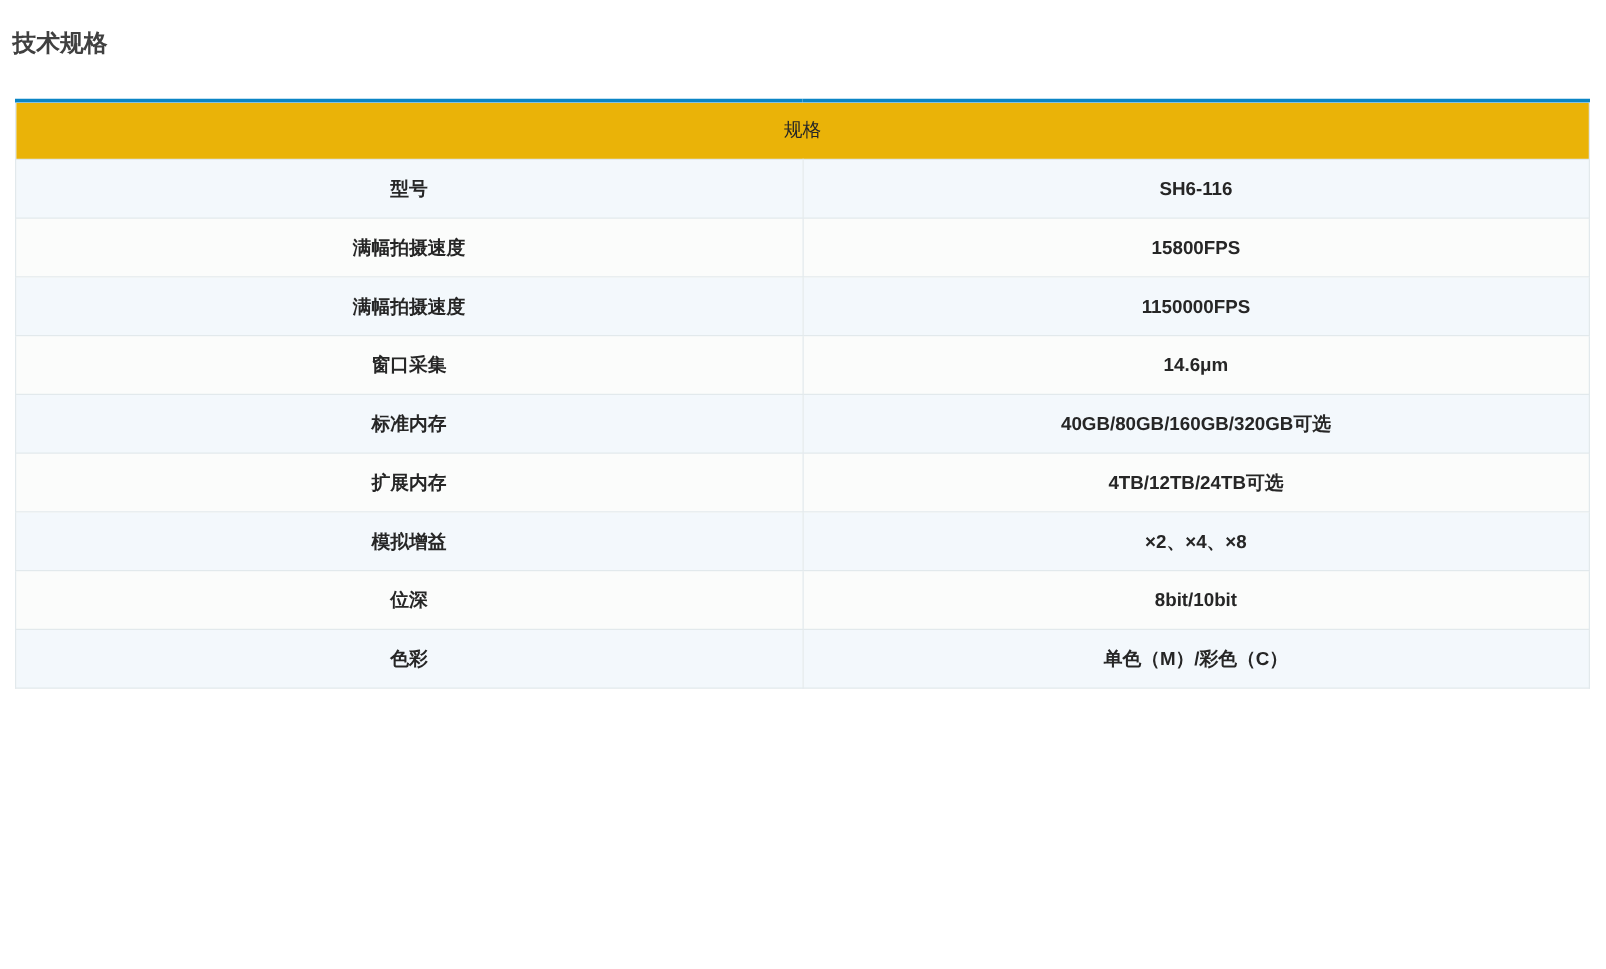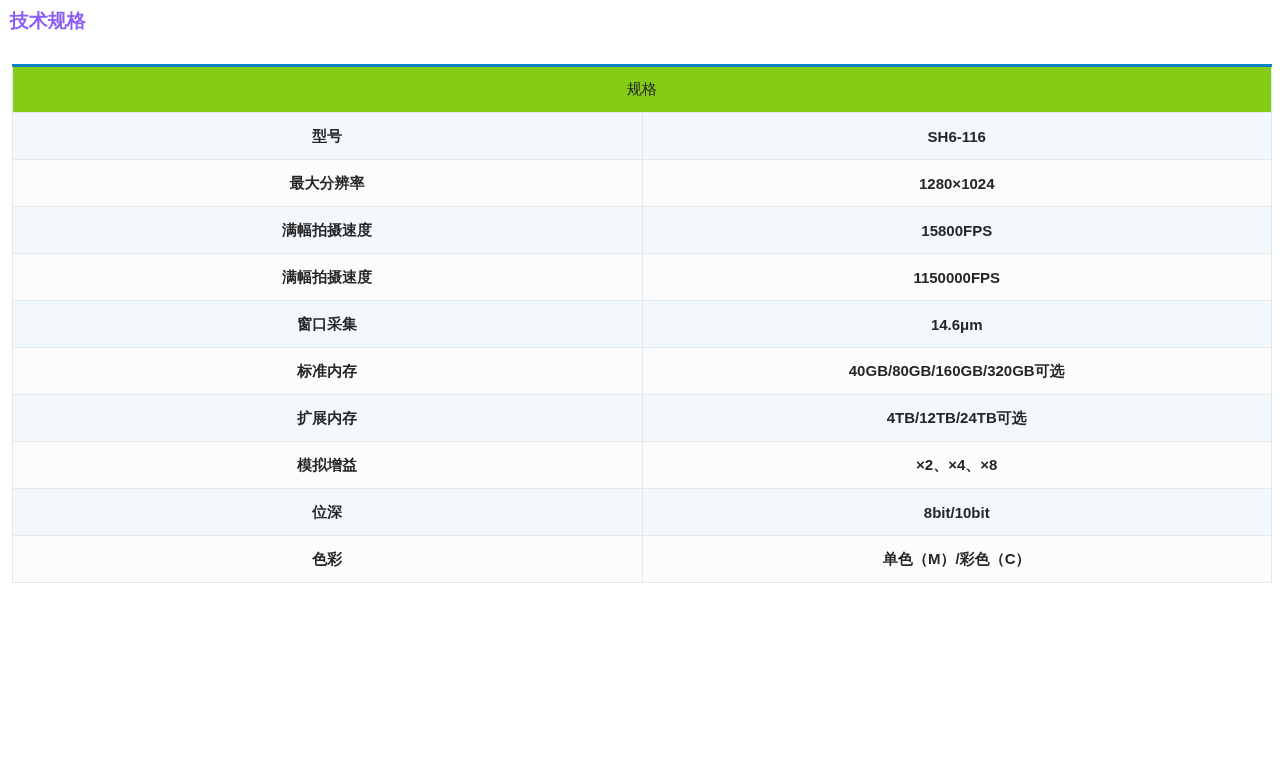--- a/index.html
+++ b/index.html
@@ -13,25 +13,25 @@
   html, body {
     margin: 0;
     padding: 0;
     background: #ffffff;
     width: 1285px;
     height: 775px;
     overflow: hidden;
     font-family: "Liberation Sans", "DejaVu Sans", sans-serif;
   }
   .page-title {
-    margin: 9px 0 0 10px;
+    margin: 24px 0 0 10px;
     font-size: 19px;
     line-height: 23px;
     font-weight: 700;
-    color: #8b5cf6;
+    color: #404040;
   }
   .spec-table {
     margin: 32px 0 0 12px;
     width: 1260px;
     table-layout: fixed;
     border-collapse: collapse;
     border-top: 3px solid var(--accent);
     font-size: 15px;
     color: var(--text);
   }
@@ -40,21 +40,21 @@
     border: 1px solid var(--border);
     height: 47px;
     padding: 0 8px;
     text-align: center;
     vertical-align: middle;
     overflow: hidden;
     white-space: nowrap;
     font-weight: bold;
   }
   .spec-table thead th {
-    background: #84cc16;
+    background: #eab308;
     font-weight: 400;
   }
   .spec-table .label-cell { width: 508px; }
   .spec-table .value-cell { width: 752px; }
   .spec-table tbody tr:nth-child(odd)  { background: var(--row_tint); }
   .spec-table tbody tr:nth-child(even) { background: var(--row_plain); }
 </style>
 </head>
 <body>
 
@@ -66,24 +66,20 @@
       <tr>
         <th colspan="2">规格</th>
       </tr>
     </thead>
     <tbody id="spec-body">
   <tr>
     <td class="label-cell">型号</td>
     <td class="value-cell">SH6-116</td>
   </tr>
 
-  <tr>
-    <td class="label-cell">最大分辨率</td>
-    <td class="value-cell">1280×1024</td>
-  </tr>
 
   <tr>
     <td class="label-cell">满幅拍摄速度</td>
     <td class="value-cell">15800FPS</td>
   </tr>
 
   <tr>
     <td class="label-cell">满幅拍摄速度</td>
     <td class="value-cell">1150000FPS</td>
   </tr>

